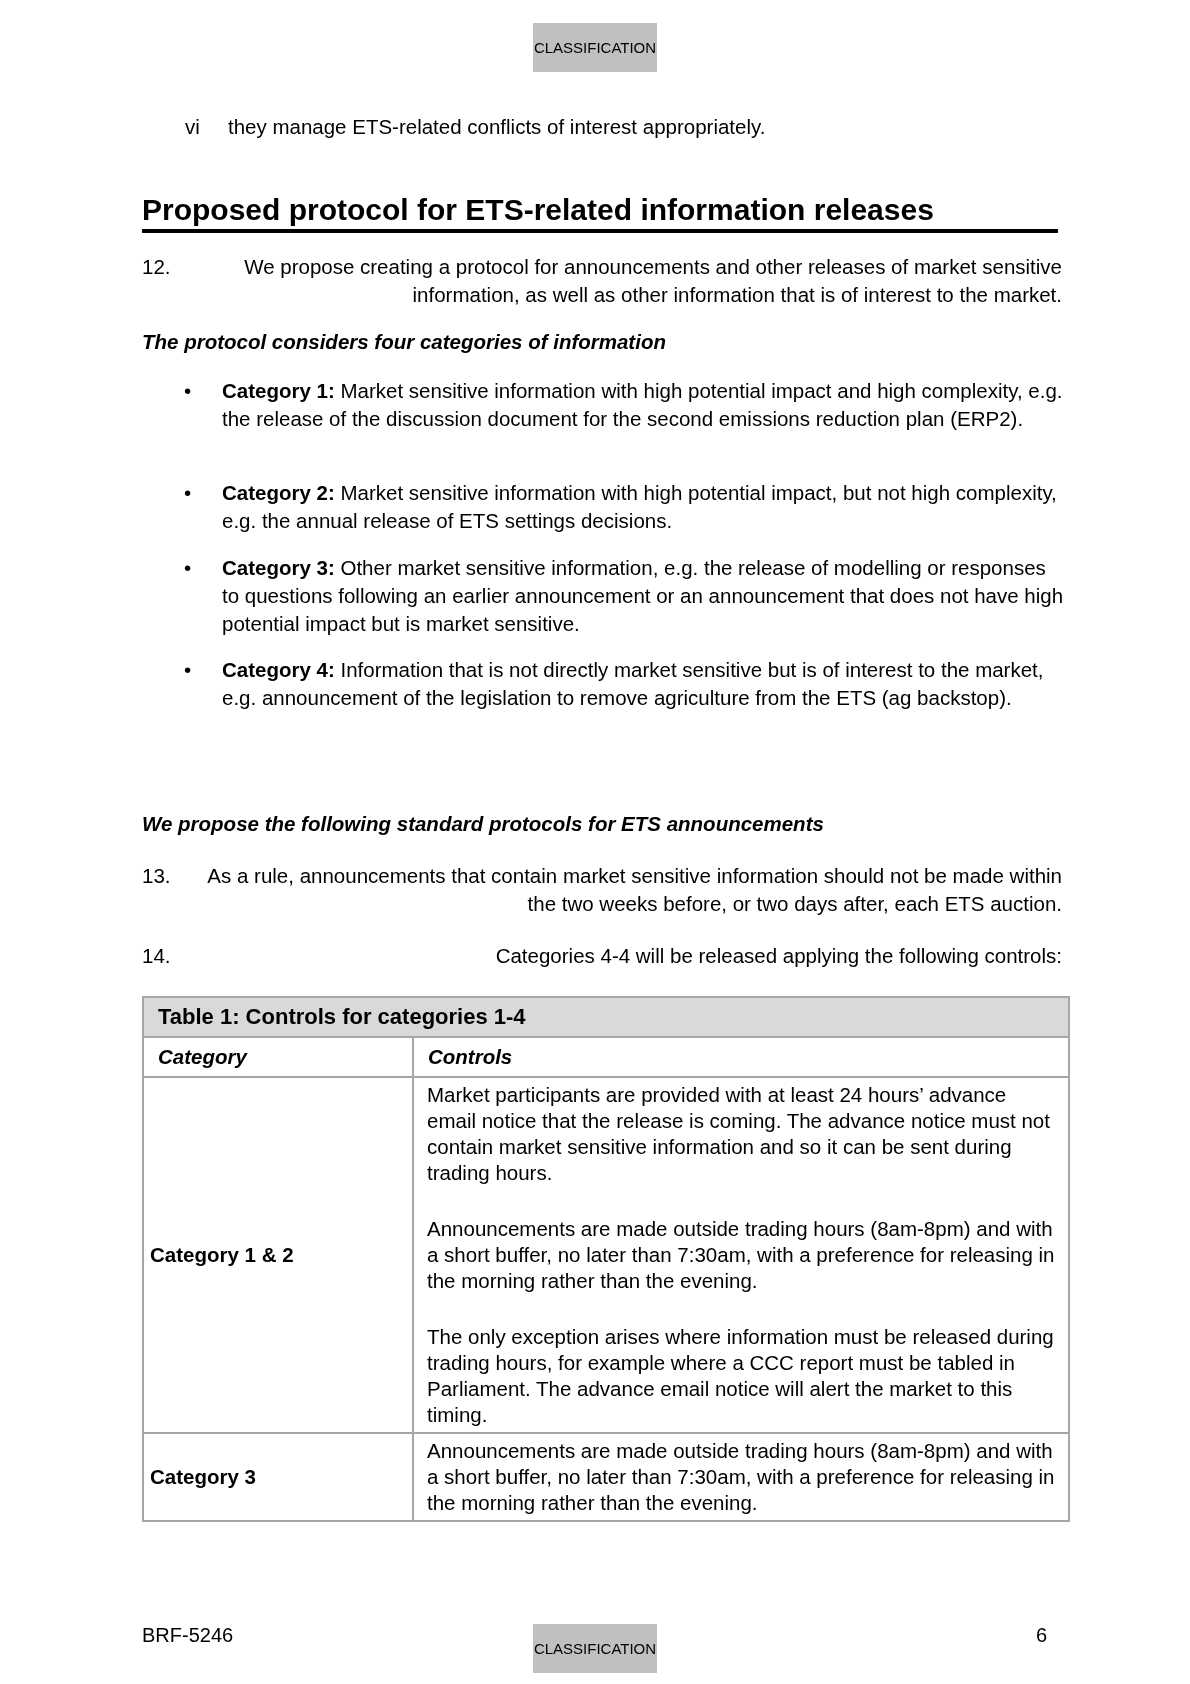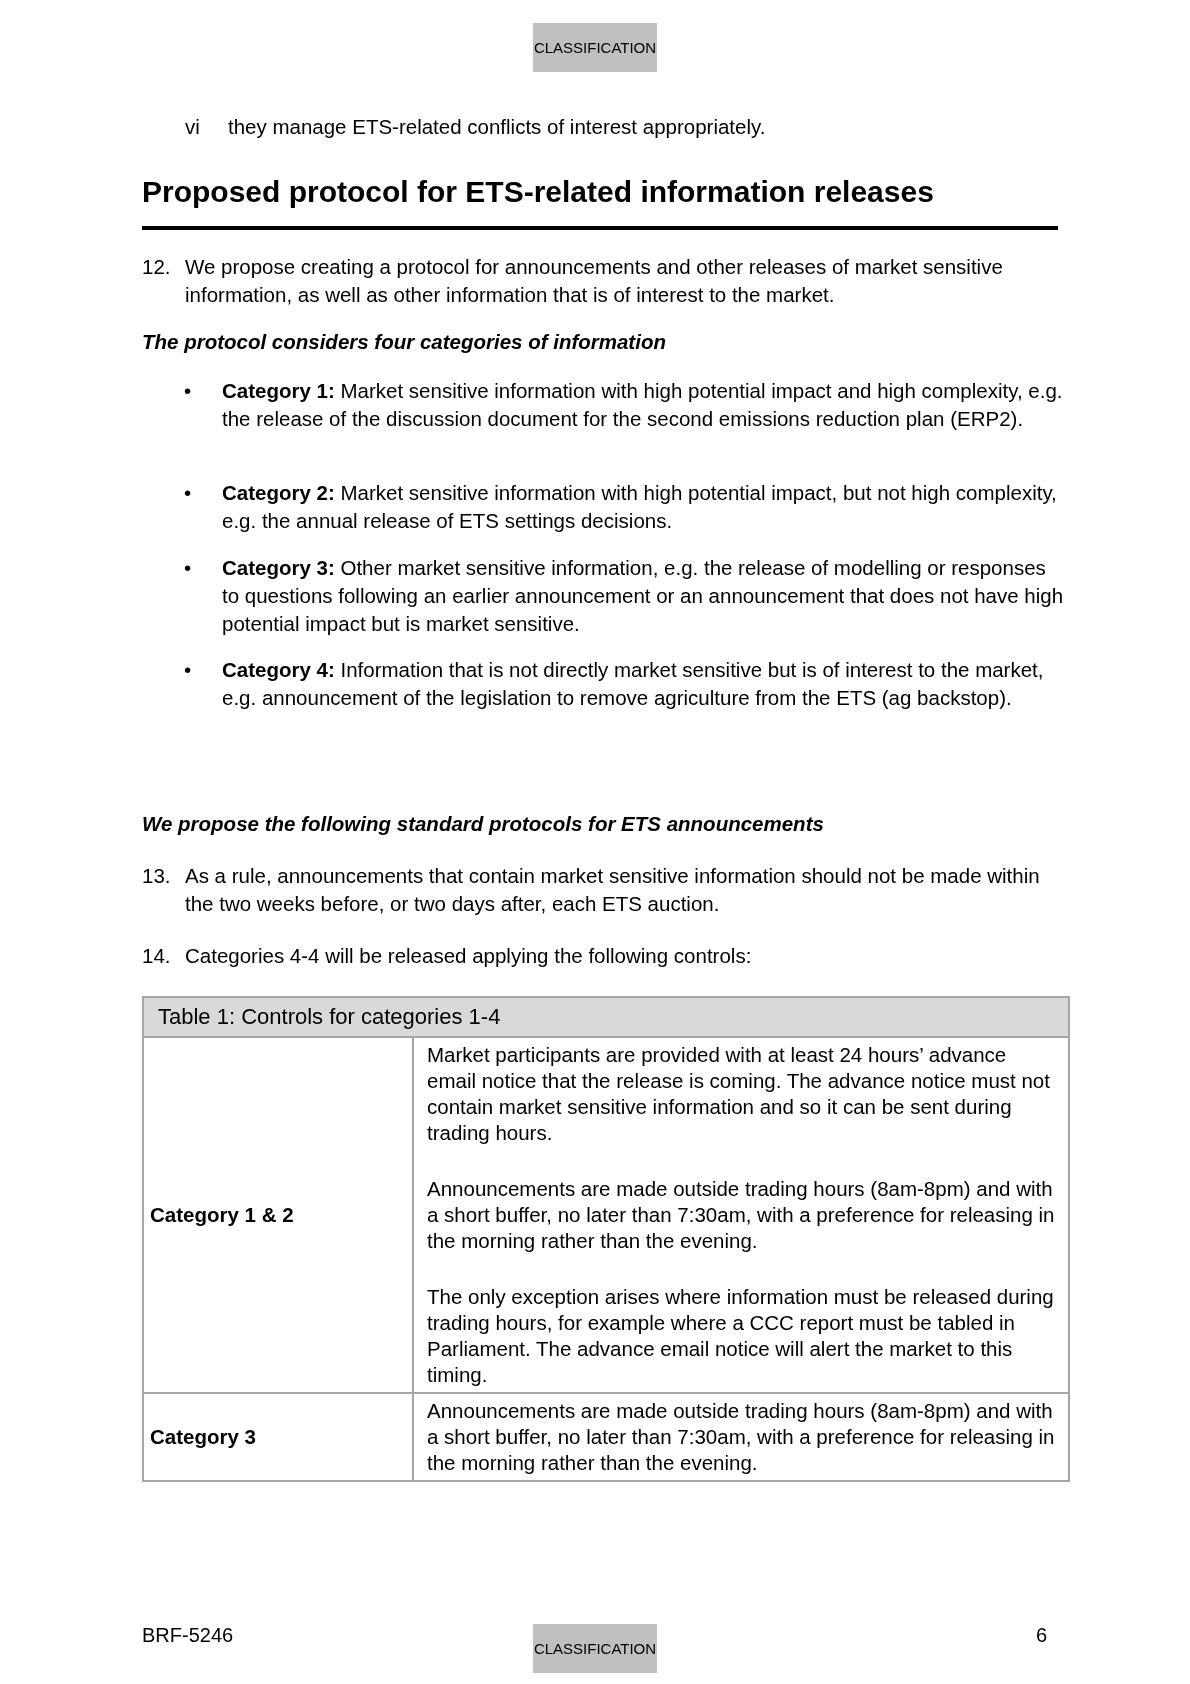--- a/index.html
+++ b/index.html
@@ -14,28 +14,28 @@
     .classif span { background: #c0c0c0; padding: 16px 1px; }
     .classif.top { top: 39px; }
     .classif.bottom { top: 1640px; }
 
     .roman {
       position: absolute; top: 114px; left: 185px; font-size: 20.5px; line-height: 26px;
     }
     .roman .num { display: inline-block; width: 43px; }
 
     .heading {
-      position: absolute; top: 174px; left: 142px; width: 916px;
+      position: absolute; top: 192px; left: 142px; width: 916px;
       font-size: 30px; font-weight: bold; line-height: 36px;
-      border-bottom: 4px solid #000; padding-bottom: 16px;
+      border-bottom: 4px solid #000; padding-bottom: 1px;
     }
 
     .para {
       position: absolute; left: 142px; width: 920px;
-      font-size: 20.5px; line-height: 28px;
+      font-size: 20.5px; line-height: 28px; text-align: right;
     }
     .para .pnum { position: absolute; left: 0; top: 0; }
     .para .ptext { display: block; padding-left: 43px; }
 
     .subhead {
       position: absolute; left: 142px; font-size: 20.5px; line-height: 28px;
       font-weight: bold; font-style: italic;
     }
 
     .bullet {
@@ -47,21 +47,21 @@
     .bullet b { font-weight: bold; }
 
     table.ctl {
       position: absolute; left: 142px; top: 996px; width: 928px;
       border-collapse: collapse; font-size: 20.5px; line-height: 26px;
     }
     table.ctl td, table.ctl th {
       border: 2px solid #a6a6a6; vertical-align: middle; text-align: left;
     }
     .ttitle {
-      background: #d9d9d9; font-weight: normal; font-size: 22px;
+      background: #d9d9d9; font-weight: bold; font-size: 22px;
       padding: 6px 14px; height: 26px;
     }
     .colhead { font-weight: bold; font-style: italic; padding: 6px 14px; height: 24px; }
     .catcell { font-weight: bold; padding: 0 6px; width: 256px; }
     .ctrlcell { padding: 4px 12px 4px 13px; vertical-align: top; }
     .ctrlcell p { margin: 0; }
     .ctrlcell p + p { margin-top: 30px; }
 
     .footer-left { position: absolute; left: 142px; top: 1624px; font-size: 20px; }
     .footer-right { position: absolute; left: 1036px; top: 1624px; font-size: 20px; }
@@ -117,20 +117,24 @@
   <span class="pnum">14.</span>
   <span class="ptext">Categories 4-4 will be released applying the following controls:</span>
 </div>
 
 <table class="ctl">
   <tbody>
       <tr>
     <td colspan="2" class="ttitle">Table 1: Controls for categories 1-4</td>
   </tr>
   <tr>
+    <td class="colhead">Category</td>
+    <td class="colhead">Controls</td>
+  </tr>
+  <tr>
     <td class="catcell">Category 1 &amp; 2</td>
     <td class="ctrlcell">
       <p>Market participants are provided with at least 24 hours’ advance email notice that the release is coming. The advance notice must not contain market sensitive information and so it can be sent during trading hours.</p>
       <p>Announcements are made outside trading hours (8am-8pm) and with a short buffer, no later than 7:30am, with a preference for releasing in the morning rather than the evening.</p>
       <p>The only exception arises where information must be released during trading hours, for example where a CCC report must be tabled in Parliament. The advance email notice will alert the market to this timing.</p>
     </td>
   </tr>
   <tr>
     <td class="catcell">Category 3</td>
     <td class="ctrlcell">

